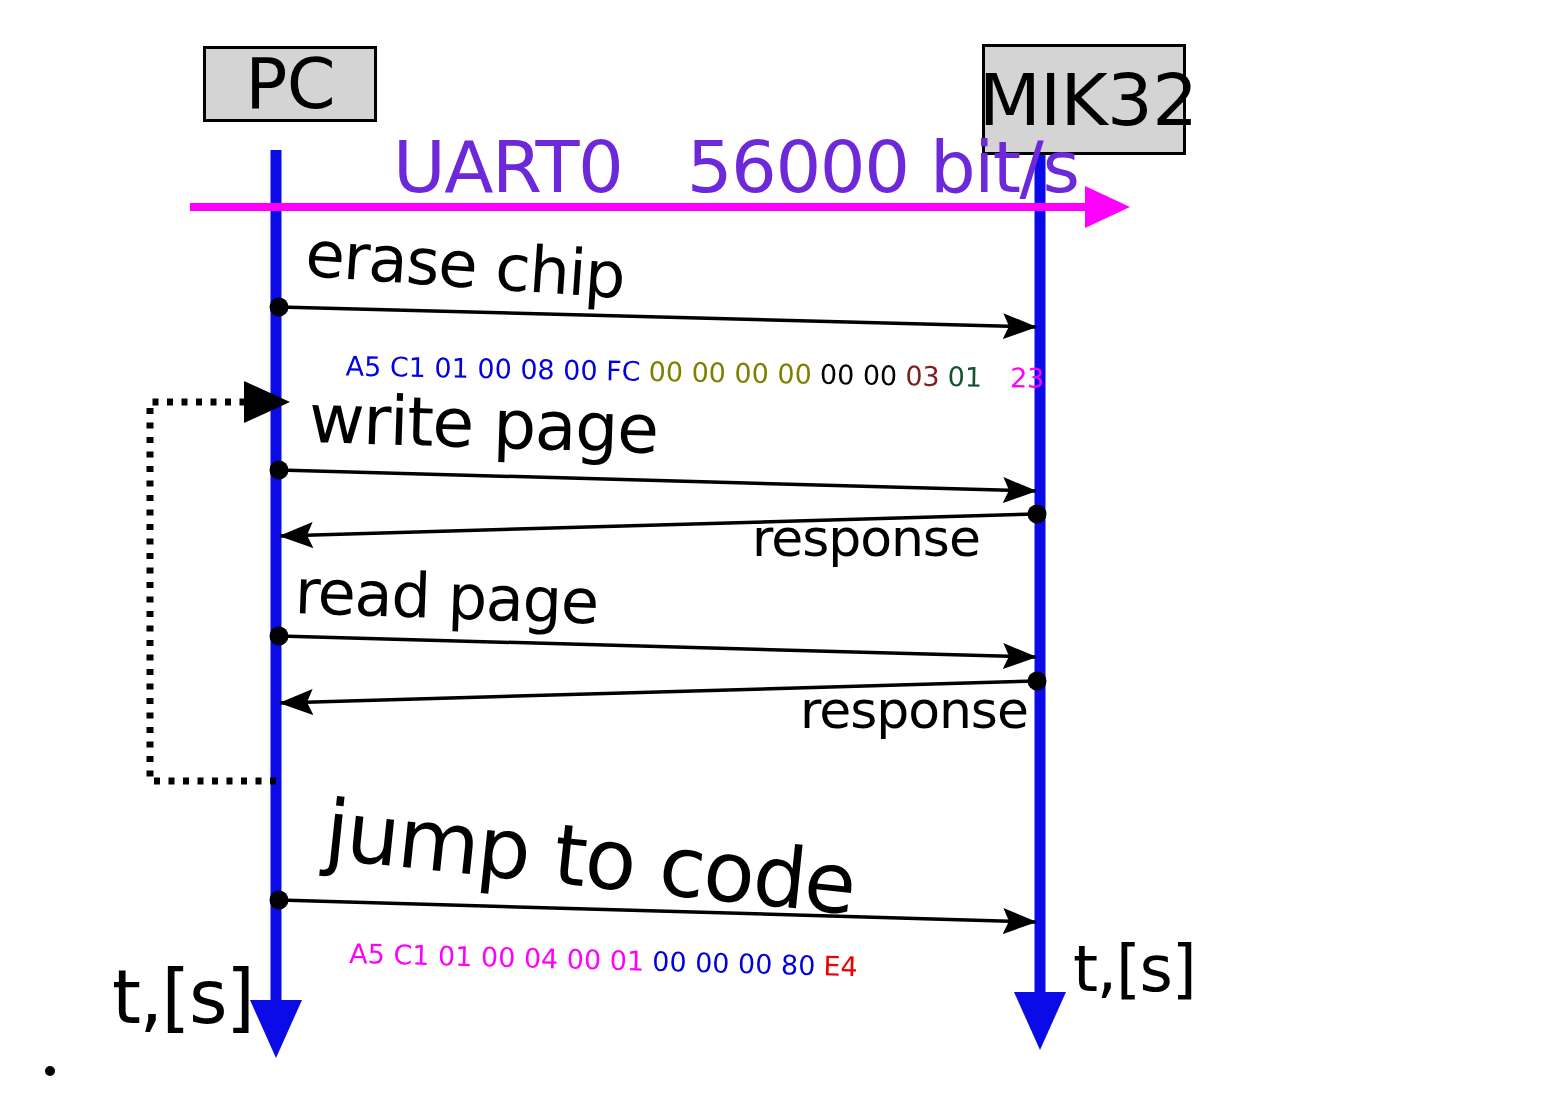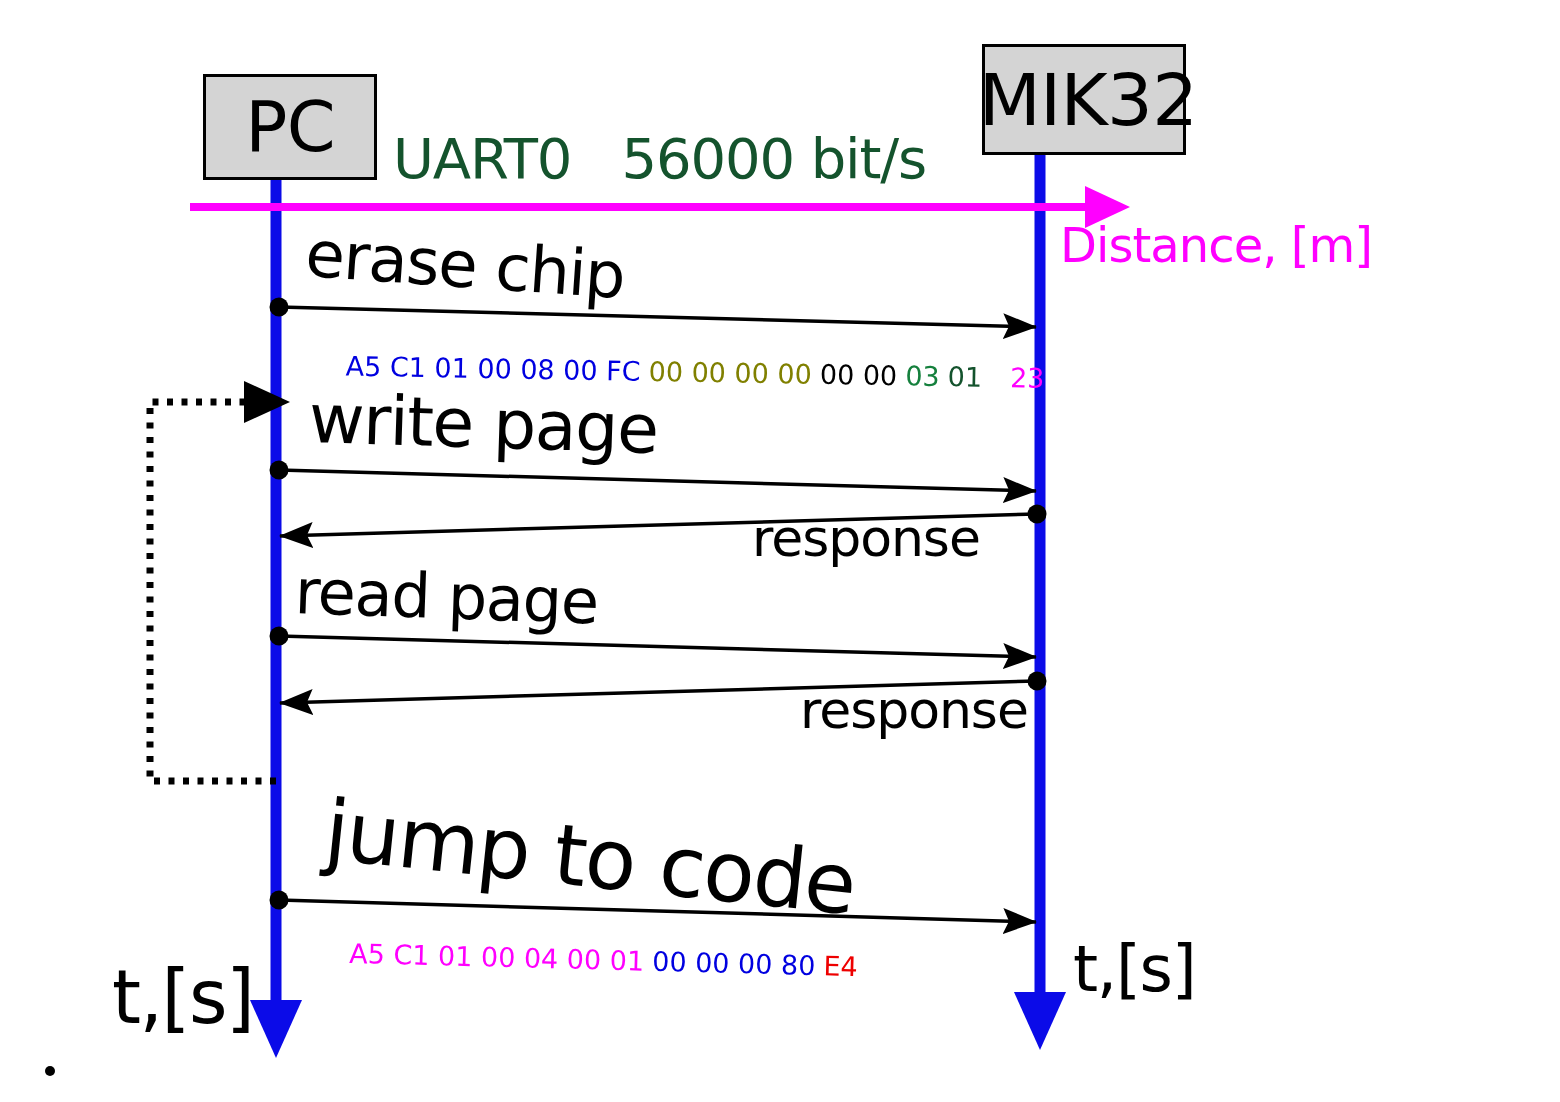--- a/index.html
+++ b/index.html
@@ -70,36 +70,35 @@
 
     <line x1="279" y1="636" x2="1036" y2="657" stroke="#000" stroke-width="3.5" marker-start="url(#mDot)" marker-end="url(#mArrow)"></line>
 
     <line x1="1037" y1="681" x2="280" y2="703" stroke="#000" stroke-width="3.5" marker-start="url(#mDot)" marker-end="url(#mArrow)"></line>
 
     <line x1="279" y1="900" x2="1036" y2="922" stroke="#000" stroke-width="3.5" marker-start="url(#mDot)" marker-end="url(#mArrow)"></line>
 
     <circle cx="50" cy="1071" r="5" fill="#000"></circle>
   </svg>
 
-  <div class="actor" style="left: 203px; top: 46px; width: 174px; height: 106px; background-color: rgb(212, 212, 212); border-color: rgb(0, 0, 0); margin-top: 28px;">
+  <div class="actor" style="left: 203px; top: 46px; width: 174px; height: 76px; background-color: rgb(212, 212, 212); border-color: rgb(0, 0, 0);">
     <span class="actor-label" style="font-size:70px;">PC</span>
   </div>
 
   <div class="actor" style="left: 982px; top: 44px; width: 204px; height: 111px; background-color: rgb(212, 212, 212); border-color: rgb(0, 0, 0);">
     <span class="actor-label" style="font-size:72px;margin-left:8px;">MIK32</span>
   </div>
 
-  <div class="lbl" style="left: 393px; top: 131px; font-size: 56px; color: #14532d;">UART0   56000 bit/s</div>
+  <div class="lbl" style="left: 393px; top: 131px; font-size: 72px; color: #6d28d9;">UART0   56000 bit/s</div>
 
-  <div class="lbl" style="left: 1060px; top: 221px; font-size: 48px; color: rgb(255, 0, 255);">Distance, [m]</div>
 
   <div class="lbl" style="left:308px;top:222px;font-size:64px;transform:rotate(4deg);">erase chip</div>
 
   <div class="hexline" style="left:312px;top:325px;transform:rotate(1deg);">
-    <span class="hx" style="color: rgb(0, 0, 224);">A5 C1 01 00 08 00 FC</span><span class="hx" style="color: rgb(128, 128, 0);">00 00 00 00</span><span class="hx" style="color: rgb(0, 0, 0);">00 00</span><span class="hx" style="color: #15803d;">03</span><span class="hx" style="color: #14532d;">01</span><span class="hx" style="color: rgb(255, 0, 255); margin-left: 28px;">23</span>
+    <span class="hx" style="color: rgb(0, 0, 224);">A5 C1 01 00 08 00 FC</span><span class="hx" style="color: rgb(128, 128, 0);">00 00 00 00</span><span class="hx" style="color: rgb(0, 0, 0);">00 00</span><span class="hx" style="color: #7f1d1d;">03</span><span class="hx" style="color: #14532d;">01</span><span class="hx" style="color: rgb(255, 0, 255); margin-left: 28px;">23</span>
   </div>
 
   <div class="lbl" style="left:310px;top:385px;font-size:68px;transform:rotate(1.8deg);">write page</div>
 
   <div class="lbl" style="left:752px;top:512px;font-size:52px;">response</div>
 
   <div class="lbl" style="left:296px;top:561px;font-size:62px;transform:rotate(2deg);">read page</div>
 
   <div class="lbl" style="left:800px;top:684px;font-size:52px;">response</div>
 

